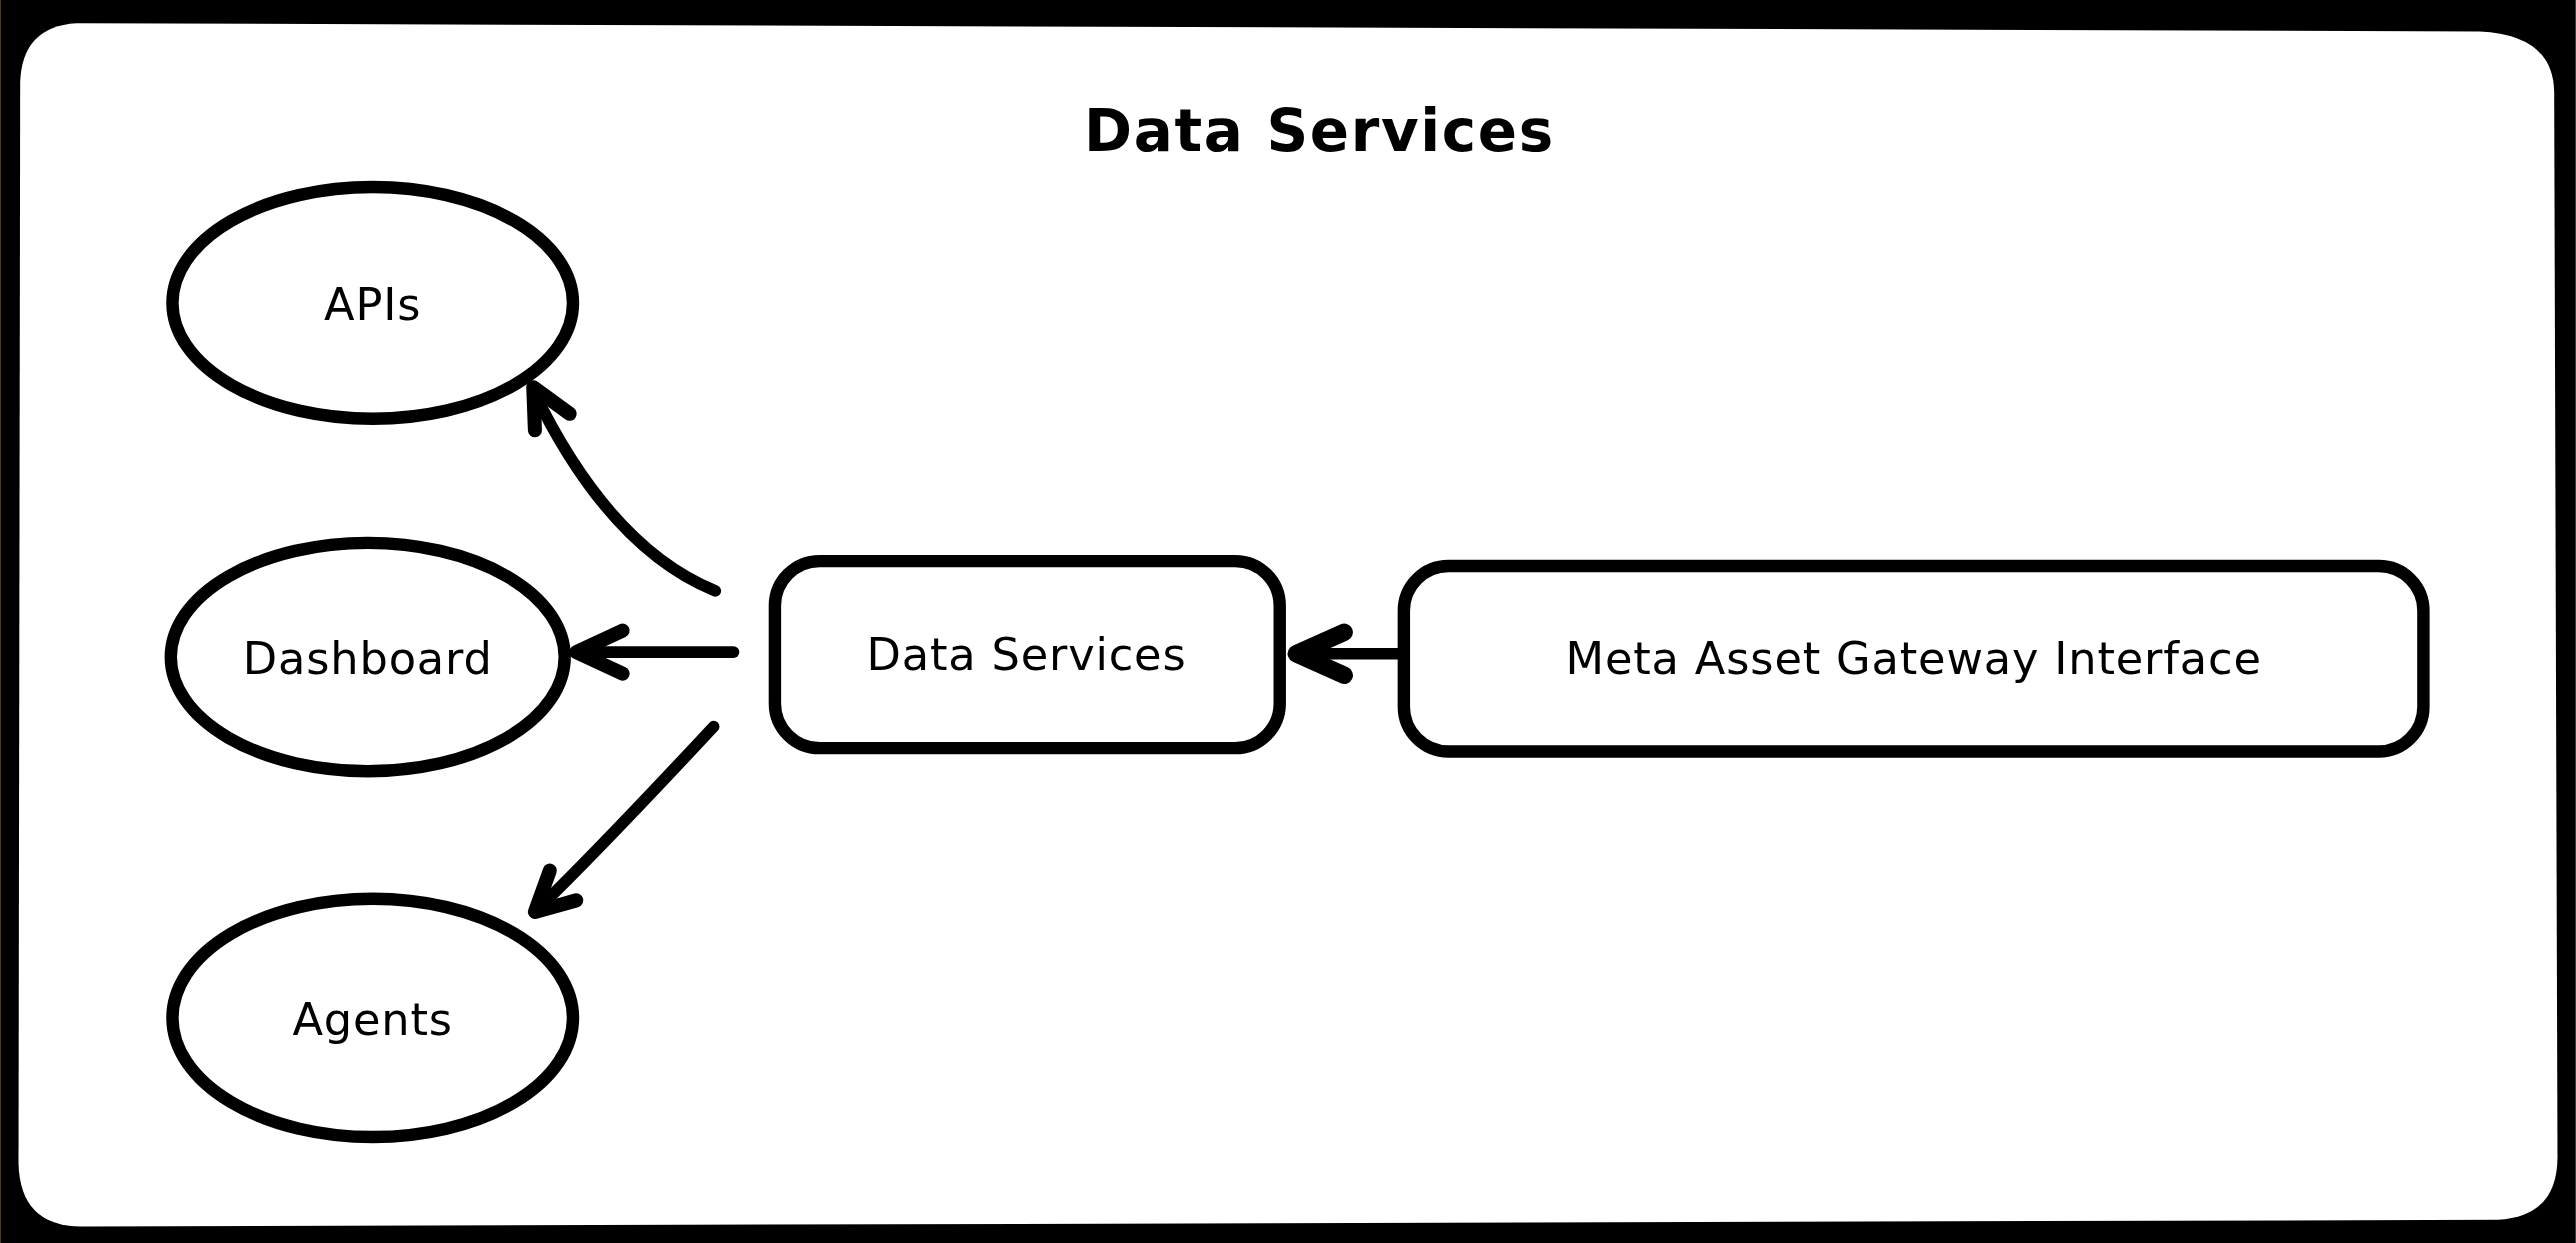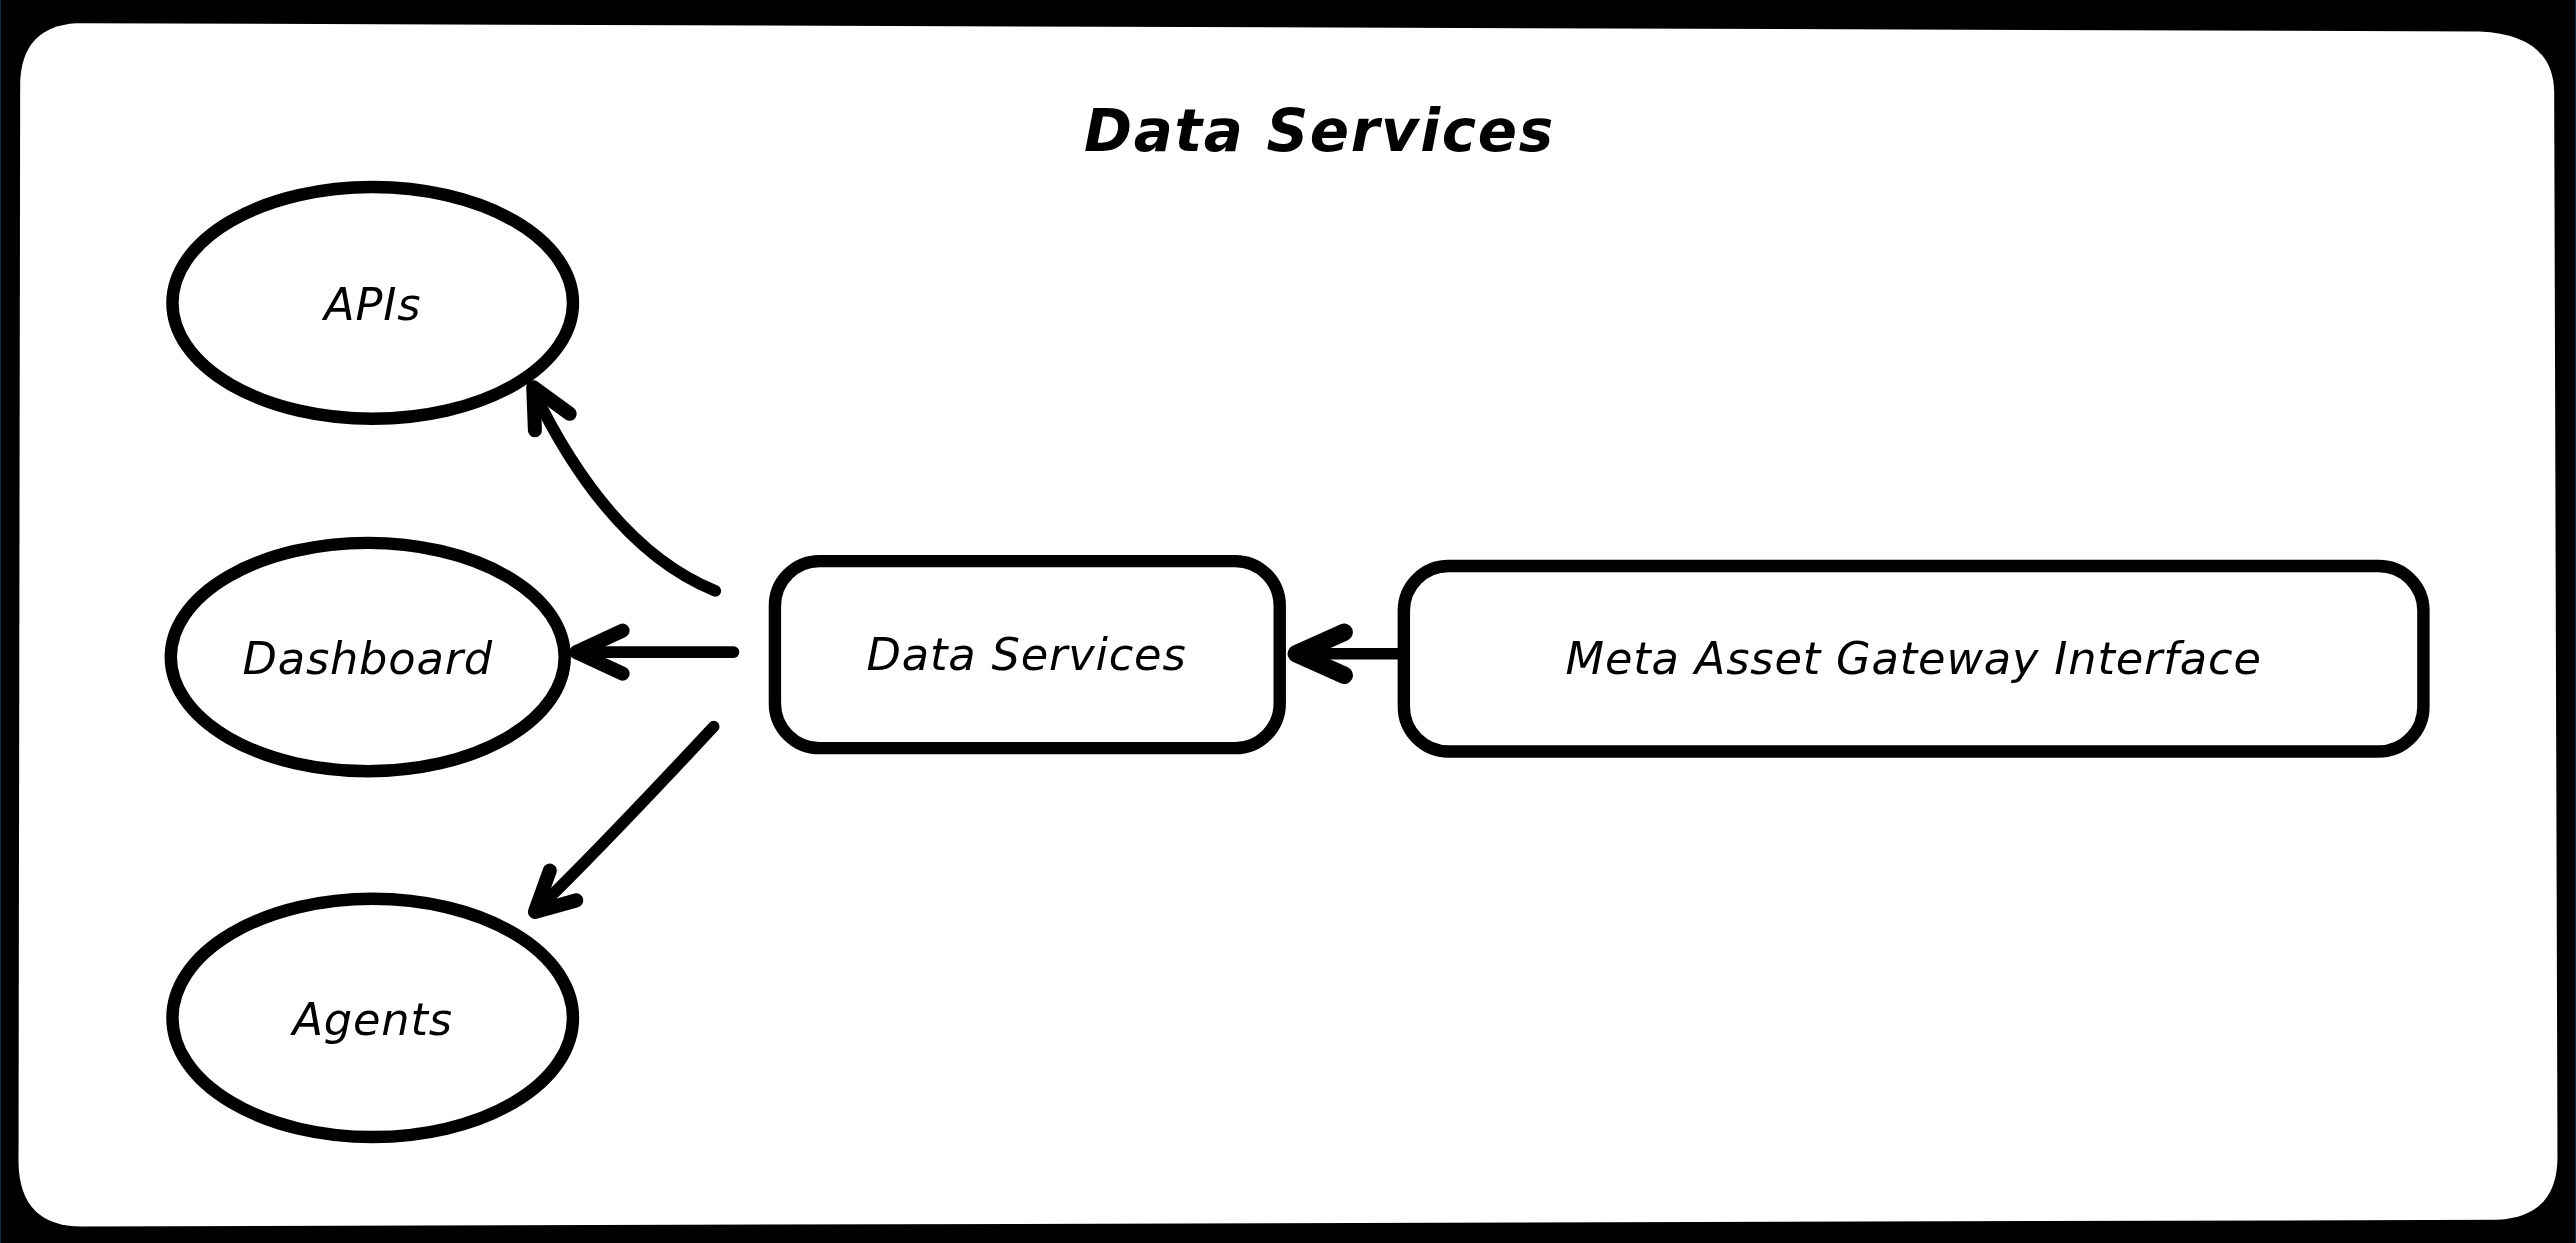--- a/index.html
+++ b/index.html
@@ -9,22 +9,21 @@
     height: 100%;
     background: #000000;
     overflow: hidden;
   }
   .stage {
     width: 100vw;
     height: 100vh;
     display: flex;
     align-items: center;
     justify-content: center;
-    background: #3b82f6;
-    font-style: italic;
+    background: #fdba74;
   }
   svg { display: block; width: 100vw; height: 100vh; }
   .shape {
     fill: #ffffff;
     stroke: #000000;
     stroke-width: 7.5;
   }
   .edge-line {
     fill: none;
     stroke: #000000;

